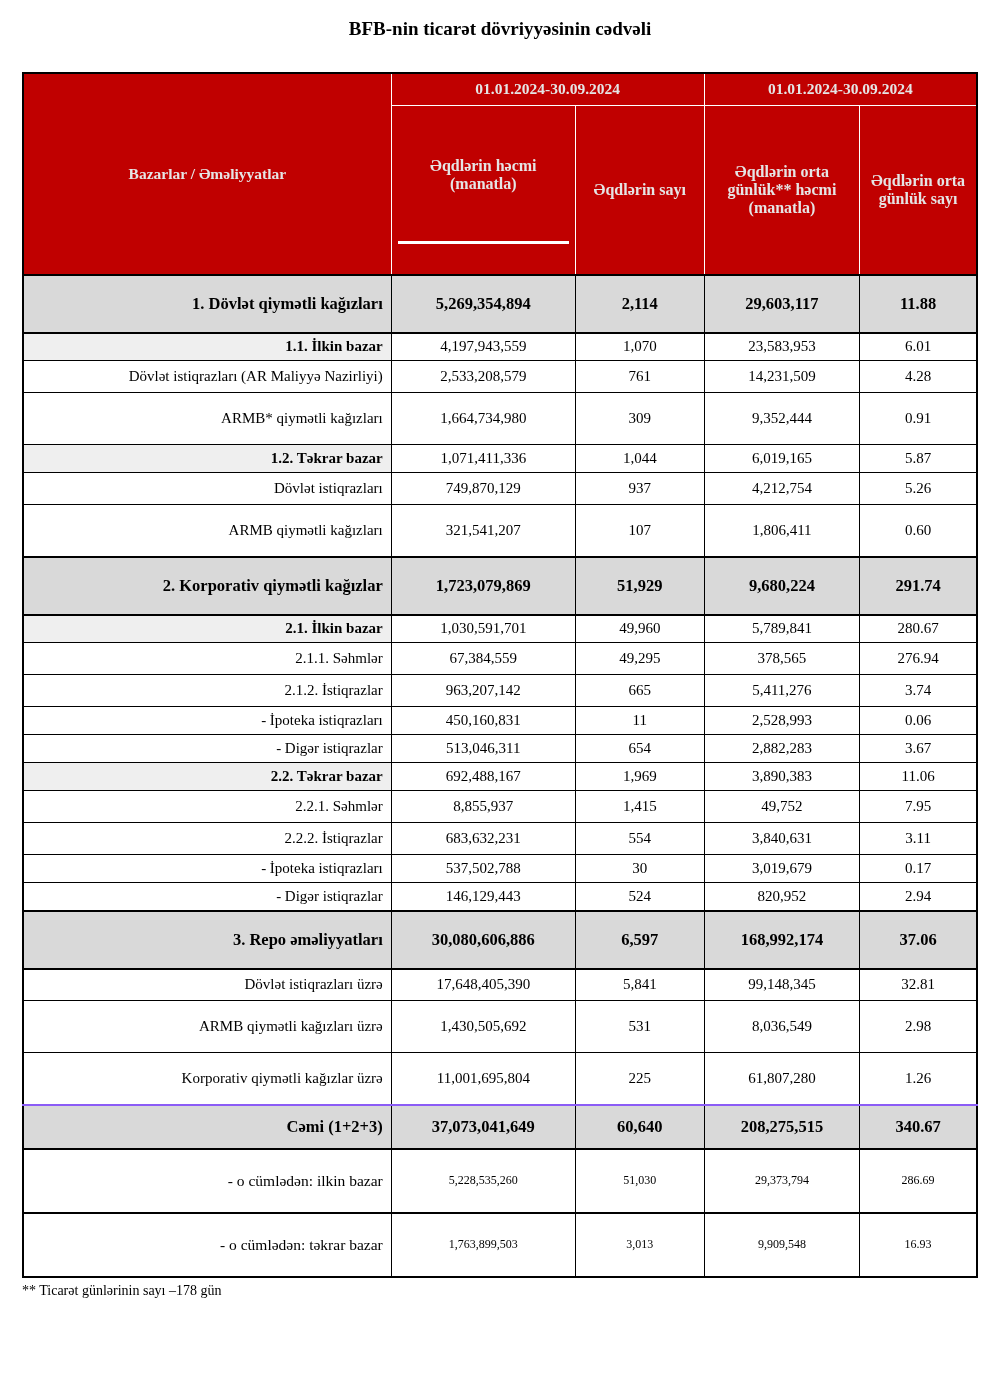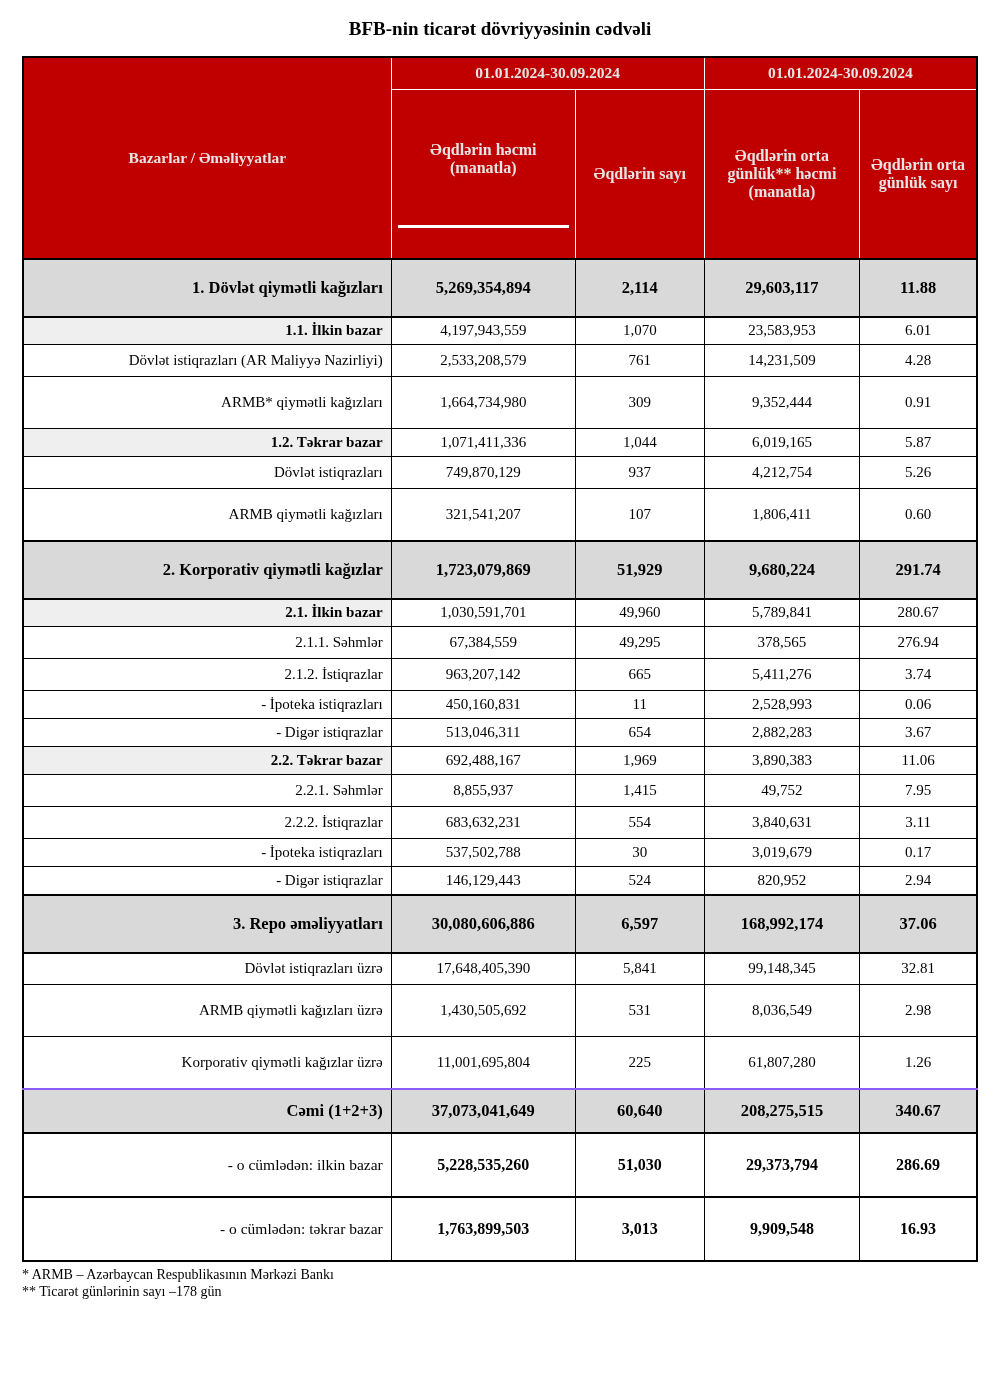--- a/index.html
+++ b/index.html
@@ -8,21 +8,21 @@
     width: 1000px;
     min-height: 1393px;
     font-family: "Liberation Serif", "DejaVu Serif", serif;
     color: #000;
   }
   .page { padding: 10px 22px 4px 22px; }
   .doc-title {
     text-align: center;
     font-size: 19px;
     font-weight: bold;
-    margin: 8px 0 16px 0;
+    margin: 8px 0 32px 0;
   }
   table.turnover {
     width: 100%;
     border-collapse: collapse;
     table-layout: fixed;
     border: 2px solid #000;
   }
   
   thead th {
     background: #C00000;
@@ -69,21 +69,21 @@
   tr.total td {
     background: #D9D9D9;
     font-weight: bold;
     font-size: 16.5px;
     height: 44px;
     border-top: 2px solid #8b5cf6;
     border-bottom: 2px solid #000;
   }
   tr.totalsub td { height: 64px; border-bottom: 2px solid #000; }
   tr.totalsub td.label { font-size: 15.5px; padding-left: 14px; }
-  tr.totalsub td.val { font-weight: bold; font-size: 16px; }
+  tr.totalsub td.val { font-weight: normal; font-size: 12px; }
   
   .footnotes { margin-top: 4px; font-size: 14px; line-height: 1.25; }
   .footnotes .fn { display: block; }
 </style>
 </head>
 <body>
 
 <div class="page">
 
   <div class="doc-title">BFB-nin ticarət dövriyyəsinin cədvəli</div>
@@ -288,17 +288,16 @@
           <td class="label">- o cümlədən: təkrar bazar</td>
           <td class="val">1,763,899,503</td>
           <td class="val">3,013</td>
           <td class="val">9,909,548</td>
           <td class="val">16.93</td>
         </tr>
       </tbody>
   </table>
 
   <div class="footnotes">
-    <span class="fn">* ARMB – Azərbaycan Respublikasının Mərkəzi Bankı</span>
     <span class="fn">** Ticarət günlərinin sayı –178 gün</span>
   </div>
 
 </div>
 
 </body></html>

